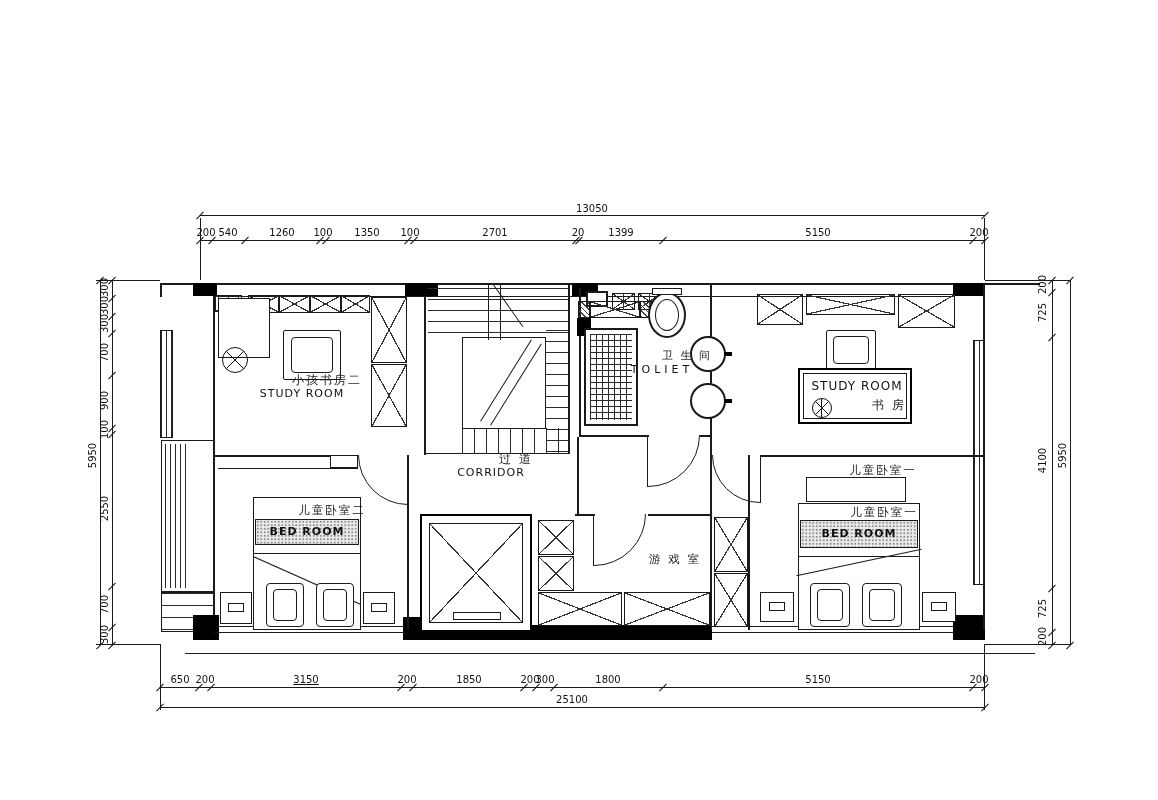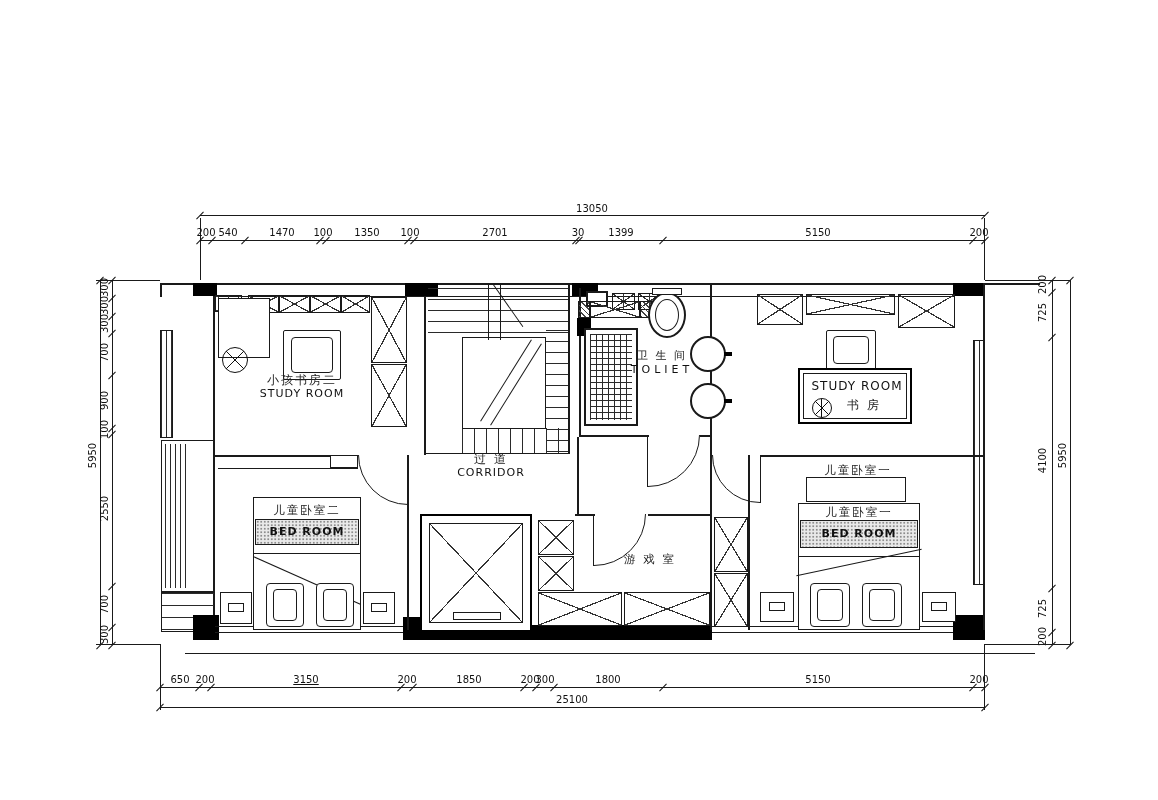--- a/index.html
+++ b/index.html
@@ -22,21 +22,21 @@
   .grid{background-image:linear-gradient(#2a2a2a 1px,transparent 1px),linear-gradient(90deg,#2a2a2a 1px,transparent 1px);background-size:6px 6px;}
   .treadsH{background:repeating-linear-gradient(180deg,#2a2a2a 0 1px,transparent 1px 11px);}
   .treadsV{background:repeating-linear-gradient(90deg,#2a2a2a 0 1px,transparent 1px 12px);}
   .lamella{background:repeating-linear-gradient(90deg,#2a2a2a 0 1px,transparent 1px 5px);}
   .steps{background:repeating-linear-gradient(180deg,#2a2a2a 0 1px,transparent 1px 12px);}
   .circ{border-radius:50%;}
   .arcq{position:absolute;border:1px solid #1a1a1a;border-radius:50%;background:transparent;box-sizing:border-box;}
   .tk{position:absolute;width:10px;height:1px;background:#111;transform:rotate(-45deg);}
   .dimlab{position:absolute;font-size:10px;color:#111;text-align:center;width:44px;line-height:11px;}
   .vlab{position:absolute;font-size:10px;color:#111;text-align:center;width:40px;line-height:11px;transform:rotate(-90deg);}
-  .zh{position:absolute;font-size:12px;letter-spacing:2px;color:#222;white-space:nowrap;transform:translateX(-50%);}
+  .zh{position:absolute;font-size:12px;letter-spacing:2px;color:#222;white-space:nowrap;transform:translateX(-50%);margin-left:25px;}
   .en{position:absolute;font-size:11px;letter-spacing:1px;color:#111;white-space:nowrap;transform:translateX(-50%);}
   .fansym{position:absolute;border:1.5px solid #111;border-radius:50%;box-sizing:border-box;background-image:
      linear-gradient(to top right, transparent calc(50% - .5px), #111 calc(50% - .5px), #111 calc(50% + .5px), transparent calc(50% + .5px)),
      linear-gradient(to bottom right, transparent calc(50% - .5px), #111 calc(50% - .5px), #111 calc(50% + .5px), transparent calc(50% + .5px)),
      linear-gradient(90deg, transparent calc(50% - .5px), #111 calc(50% - .5px), #111 calc(50% + .5px), transparent calc(50% + .5px));}
   .nest{position:absolute;border:1px solid #1a1a1a;background:#fff;box-sizing:border-box;border-radius:4px;}
 </style>
 </head>
 <body>
 
@@ -232,26 +232,26 @@
     <i class="tk" style="left:321px;top:240px;"></i>
     <i class="tk" style="left:403px;top:240px;"></i>
     <i class="tk" style="left:409px;top:240px;"></i>
     <i class="tk" style="left:571px;top:240px;"></i>
     <i class="tk" style="left:574px;top:240px;"></i>
     <i class="tk" style="left:658px;top:240px;"></i>
     <i class="tk" style="left:968px;top:240px;"></i>
     <i class="tk" style="left:980px;top:240px;"></i>
     <div class="dimlab" style="left:184px;top:227px;">200</div>
     <div class="dimlab" style="left:206px;top:227px;">540</div>
-    <div class="dimlab" style="left:260px;top:227px;">1470</div>
+    <div class="dimlab" style="left:260px;top:227px;">1260</div>
     <div class="dimlab" style="left:301px;top:227px;">100</div>
     <div class="dimlab" style="left:345px;top:227px;">1350</div>
     <div class="dimlab" style="left:388px;top:227px;">100</div>
     <div class="dimlab" style="left:473px;top:227px;">2701</div>
-    <div class="dimlab" style="left:556px;top:227px;">30</div>
+    <div class="dimlab" style="left:556px;top:227px;">20</div>
     <div class="dimlab" style="left:599px;top:227px;">1399</div>
     <div class="dimlab" style="left:796px;top:227px;">5150</div>
     <div class="dimlab" style="left:957px;top:227px;">200</div>
 
     <div class="ln" style="left:160px;top:687px;width:825px;height:1px;"></div>
     <i class="tk" style="left:155px;top:687px;"></i>
     <i class="tk" style="left:194px;top:687px;"></i>
     <i class="tk" style="left:206px;top:687px;"></i>
     <i class="tk" style="left:396px;top:687px;"></i>
     <i class="tk" style="left:408px;top:687px;"></i>

